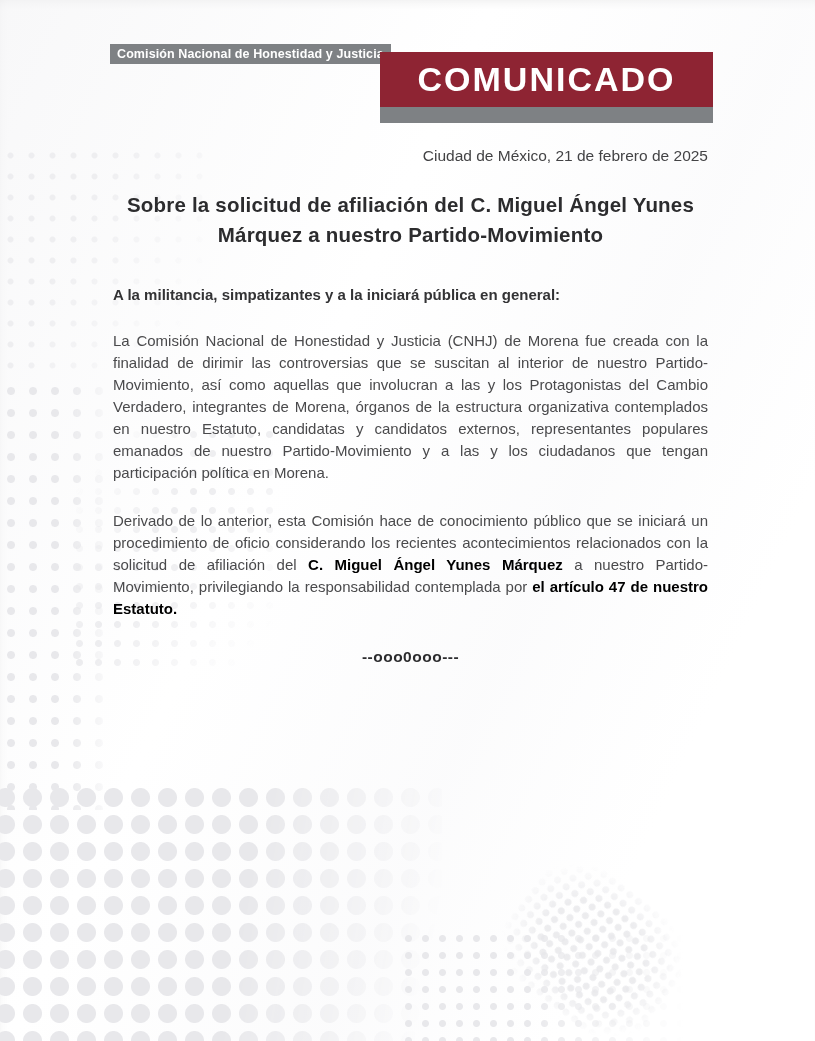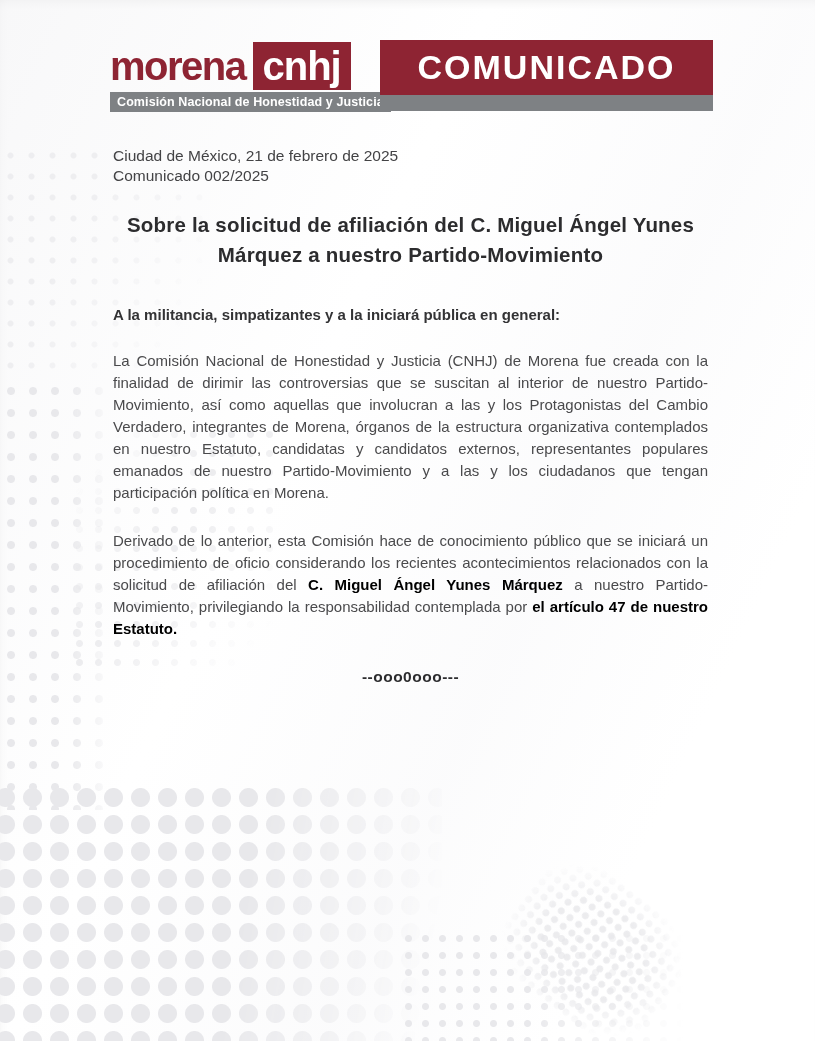--- a/index.html
+++ b/index.html
@@ -79,36 +79,36 @@
     background: var(--maroon, #8e2433);
     color: #fff; font-weight: 800; font-size: 40px; line-height: 48px;
     letter-spacing: -1px; padding: 0 10px;
   }
   .logo-tagline {
     background: var(--gray, #7e8184);
     color: #fff; font-weight: 700; font-size: 12.5px; line-height: 14px;
     text-align: center; padding: 3px 7px; margin-top: 2px;
     letter-spacing: .1px; white-space: nowrap;
   }
-  .banner { position: absolute; left: 380px; top: 40px; width: 333px; }
+  .banner { position: absolute; left: 380px; top: 52px; width: 333px; }
   .banner-label {
     background: var(--maroon, #8e2433);
     color: #fff; font-weight: 800; font-size: 34px; line-height: 39px;
     text-align: center; letter-spacing: 2px; padding: 8px 0;
   }
   .banner-underbar { height: 16px; background: var(--gray, #7e8184); }
 
   
   .content {
     position: absolute; left: 113px; top: 146px; width: 595px;
     color: var(--text, #4a4a4c);
     font-size: 15px; line-height: 22px;
   }
   .dateline {
-    text-align: left; color: #434345; font-size: 15.5px;
+    text-align: right; color: #434345; font-size: 15.5px;
     line-height: 20px; margin: 0 0 24px 0;
   }
   .title {
     font-size: 20.5px; line-height: 30px; font-weight: 700;
     color: var(--heading, #2c2c2e); text-align: center;
     margin: 0 auto 34px auto; max-width: 610px; letter-spacing: .2px;
   }
   .salutation {
     font-weight: 700; color: #333335; margin: 0 0 24px 0; font-size: 15px;
   }
@@ -127,36 +127,31 @@
   <div class="sheen"></div>
   <div class="dots dots-upper-left"></div>
   <div class="dots dots-left-column"></div>
   <div class="dots dots-mid-left-patch"></div>
   <div class="dots dots-bottom-left"></div>
   <div class="dots dots-bottom-band"></div>
   <div class="dots dots-bottom-dense"></div>
 
   <header>
     <div class="logo">
-      <div class="logo-row">
-        <span class="logo-brand">morena</span>
-        <span class="logo-unit">cnhj</span>
-      </div>
       <div class="logo-tagline">Comisión Nacional de Honestidad y Justicia</div>
     </div>
     <div class="banner">
       <div class="banner-label">COMUNICADO</div>
       <div class="banner-underbar"></div>
     </div>
   </header>
 
   <main class="content">
     <div class="dateline">
       <div>Ciudad de México, 21 de febrero de 2025</div>
-      <div>Comunicado 002/2025</div>
     </div>
     <h1 class="title">Sobre la solicitud de afiliación del C. Miguel Ángel Yunes Márquez a nuestro Partido-Movimiento</h1>
     <p class="salutation">A la militancia, simpatizantes y a la iniciará pública en general:</p>
     <div>
         <p class="body-paragraph"><span>La Comisión Nacional de Honestidad y Justicia (CNHJ) de Morena fue creada con la finalidad de dirimir las controversias que se suscitan al interior de nuestro Partido-Movimiento, así como aquellas que involucran a las y los Protagonistas del Cambio Verdadero, integrantes de Morena, órganos de la estructura organizativa contemplados en nuestro Estatuto, candidatas y candidatos externos, representantes populares emanados de nuestro Partido-Movimiento y a las y los ciudadanos que tengan participación política en Morena.</span></p>
         <p class="body-paragraph"><span>Derivado de lo anterior, esta Comisión hace de conocimiento público que se iniciará un procedimiento de oficio considerando los recientes acontecimientos relacionados con la solicitud de afiliación del </span><strong>C. Miguel Ángel Yunes Márquez</strong><span> a nuestro Partido-Movimiento, privilegiando la responsabilidad contemplada por </span><strong>el artículo 47 de nuestro Estatuto.</strong></p>
       </div>
     <p class="closing">--ooo0ooo---</p>
   </main>
 

